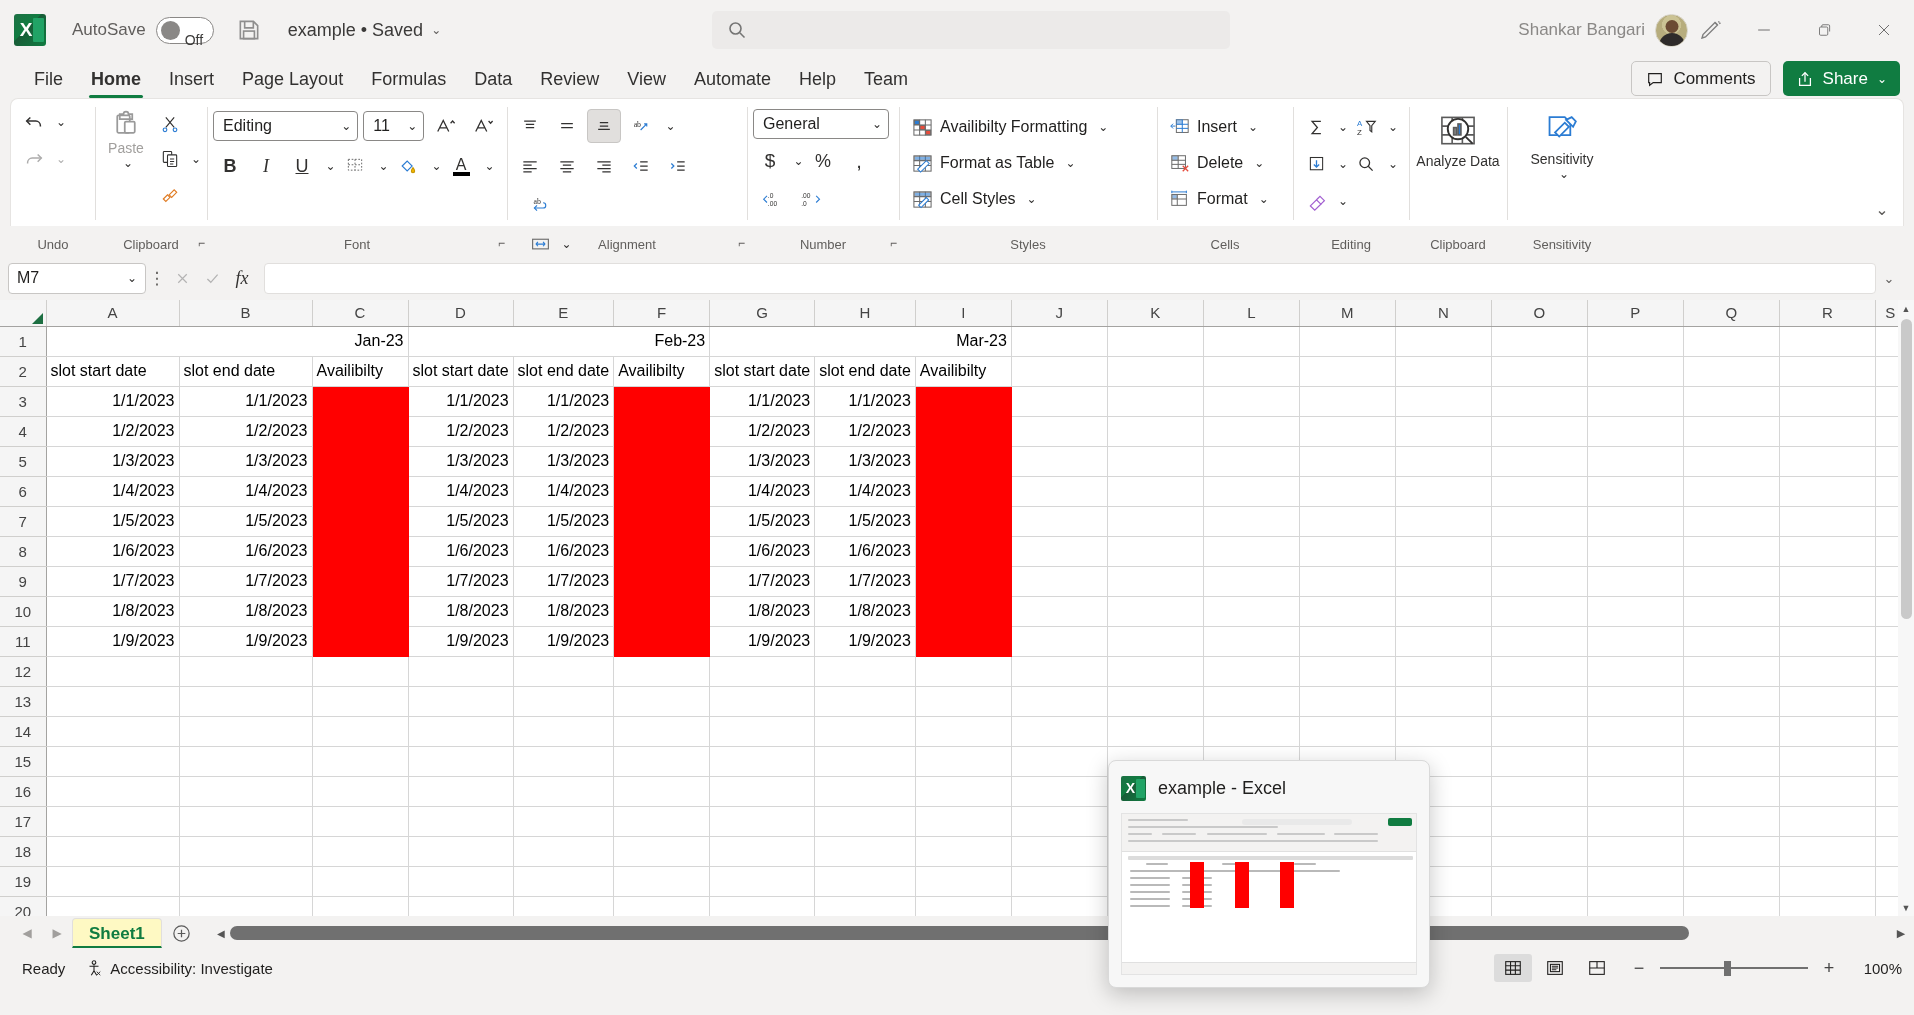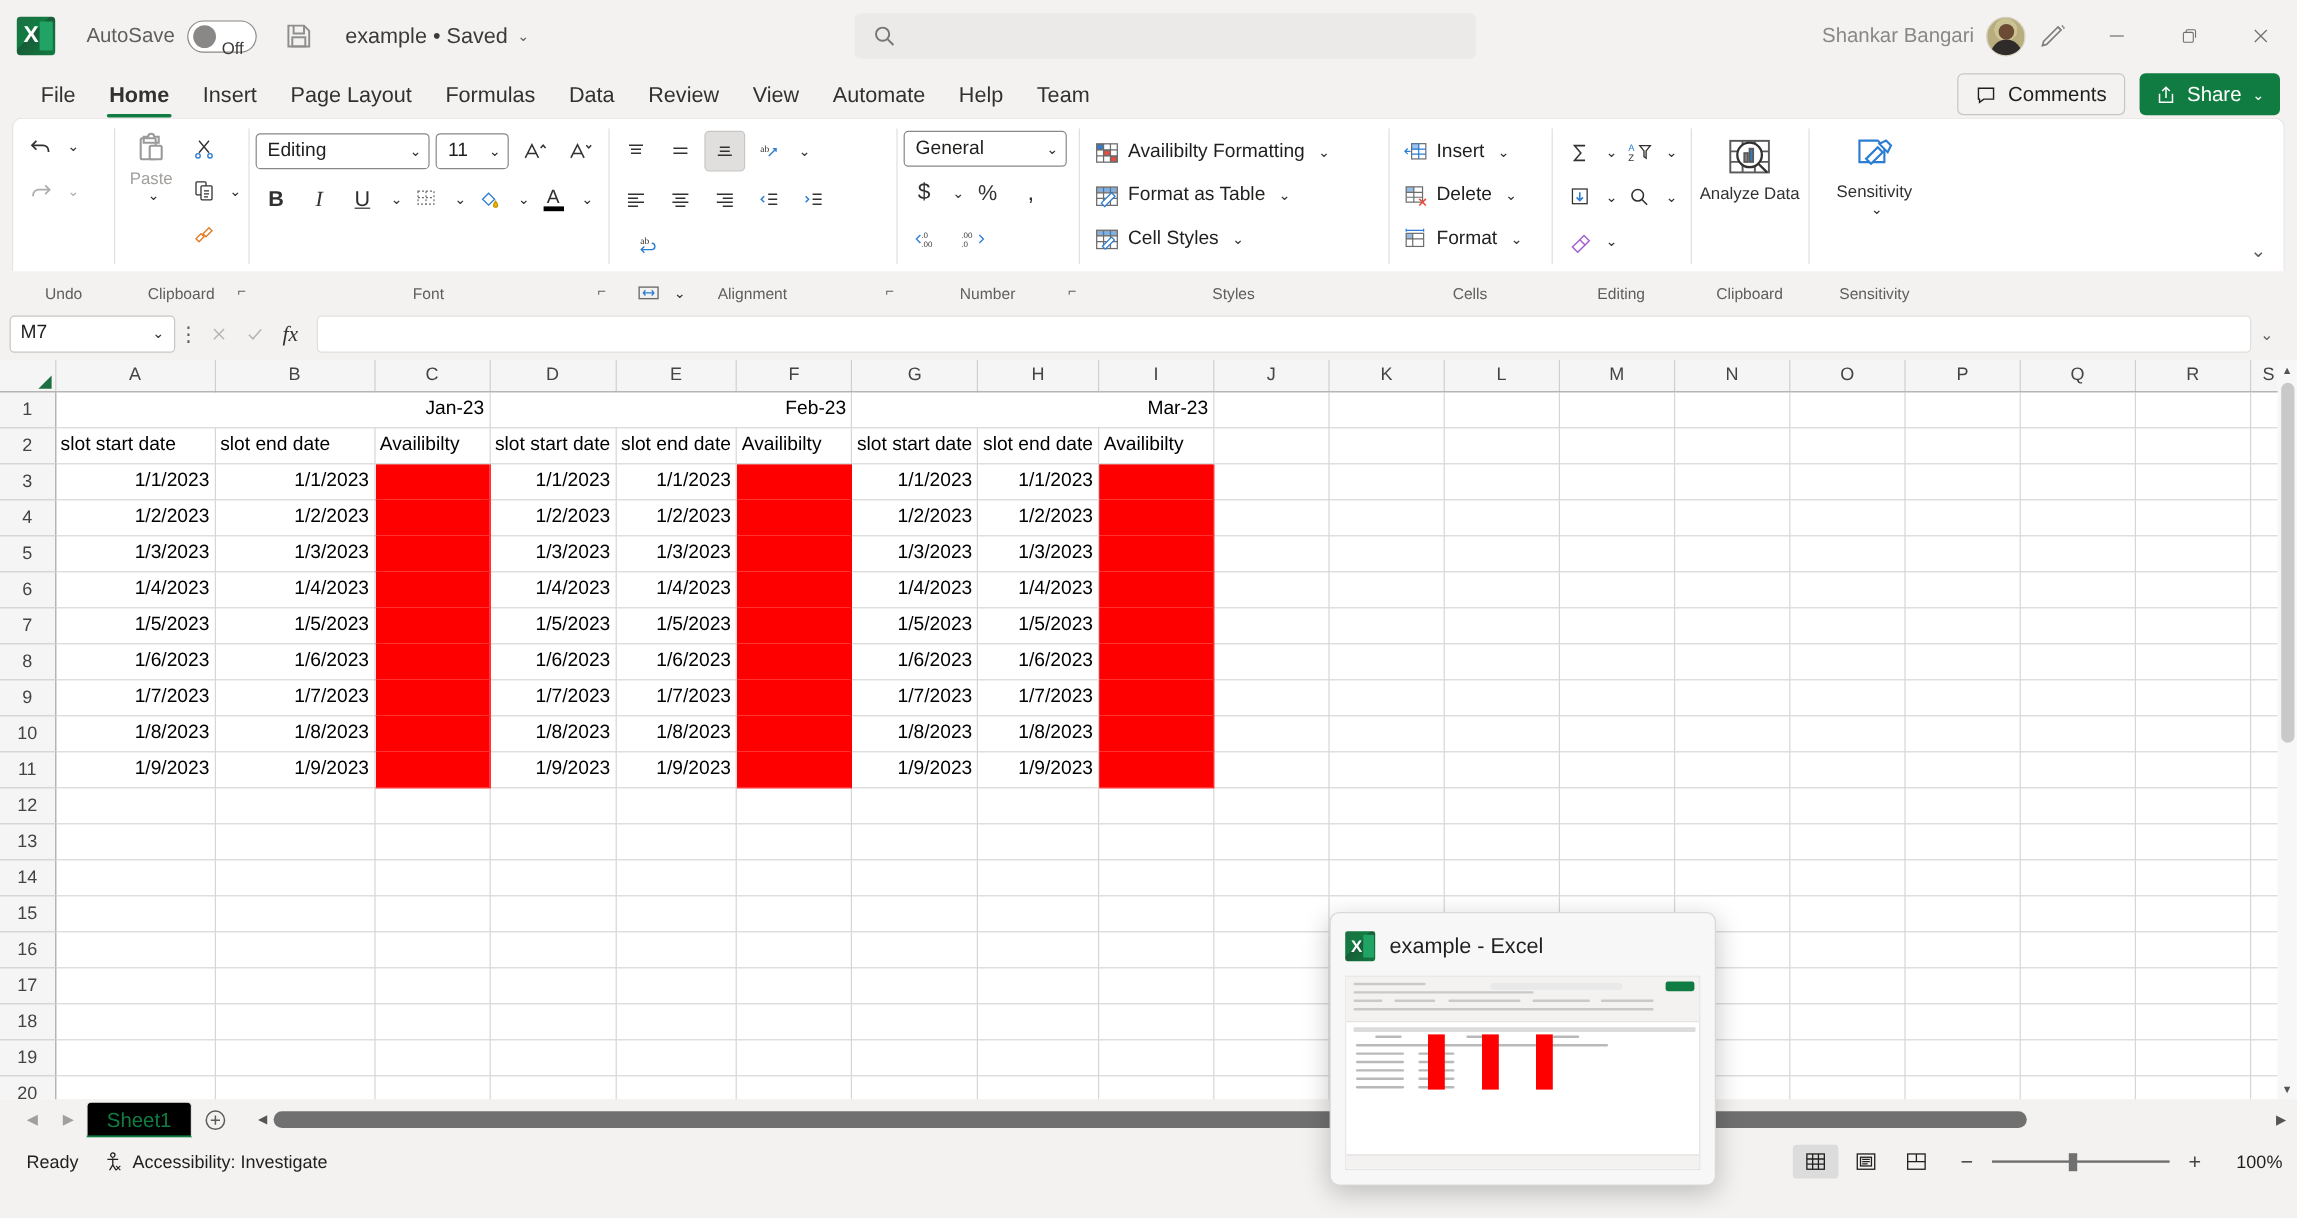--- a/index.html
+++ b/index.html
@@ -179,22 +179,22 @@
     position:absolute; right:0; top:0; width: 16px; bottom:0; background:#f7f7f7;
     display:flex; flex-direction:column; align-items:center;
   }
   .vs-arrow { height:17px; width:16px; display:flex;align-items:center;justify-content:center; font-size:9px; color:#555; cursor:pointer;}
   .vs-thumb { width:11px; background:#c9c9c9; border-radius:6px; margin:2px 0; cursor:pointer;}
   .vs-track { flex:1; }
 
   .bottombar { height: 34px; display:flex; align-items:center; background:#f3f2f1; padding-left: 12px; gap:0; }
   .nav-arrow { width:30px; height: 26px; display:flex;align-items:center;justify-content:center;color:#a19f9d; font-size:12px; cursor:pointer;}
   .sheettab {
-    padding: 0 16px; height: 30px; line-height: 29px; font-size: 17px; font-weight:normal; color:#107c41;
-    background:#000000; border-top: 1px solid #e1dfdd; border-left:1px solid #e1dfdd; border-right:1px solid #e1dfdd;
+    padding: 0 16px; height: 30px; line-height: 29px; font-size: 17px; font-weight:bold; color:#107c41;
+    background:#fef9c3; border-top: 1px solid #e1dfdd; border-left:1px solid #e1dfdd; border-right:1px solid #e1dfdd;
     border-radius: 4px 4px 0 0; border-bottom: 2px solid #107c41; cursor:pointer;
   }
   .addsheet { width:40px;height:30px;display:flex;align-items:center;justify-content:center;cursor:pointer;}
 
   .hscroll-area { flex:1; display:flex; align-items:center; padding-left: 10px; position:relative; height:100%;}
   .hs-left { width:18px; text-align:center; color:#555; font-size:10px; cursor:pointer;}
   .hs-track { flex:1; height: 14px; position:relative; }
   .hs-thumb { position:absolute; left:0; top:0; height:14px; width: 88%; background:#707070; border-radius:7px; cursor:pointer;}
   .hs-right { width:26px; text-align:center; color:#555; font-size:11px; cursor:pointer;}
 

